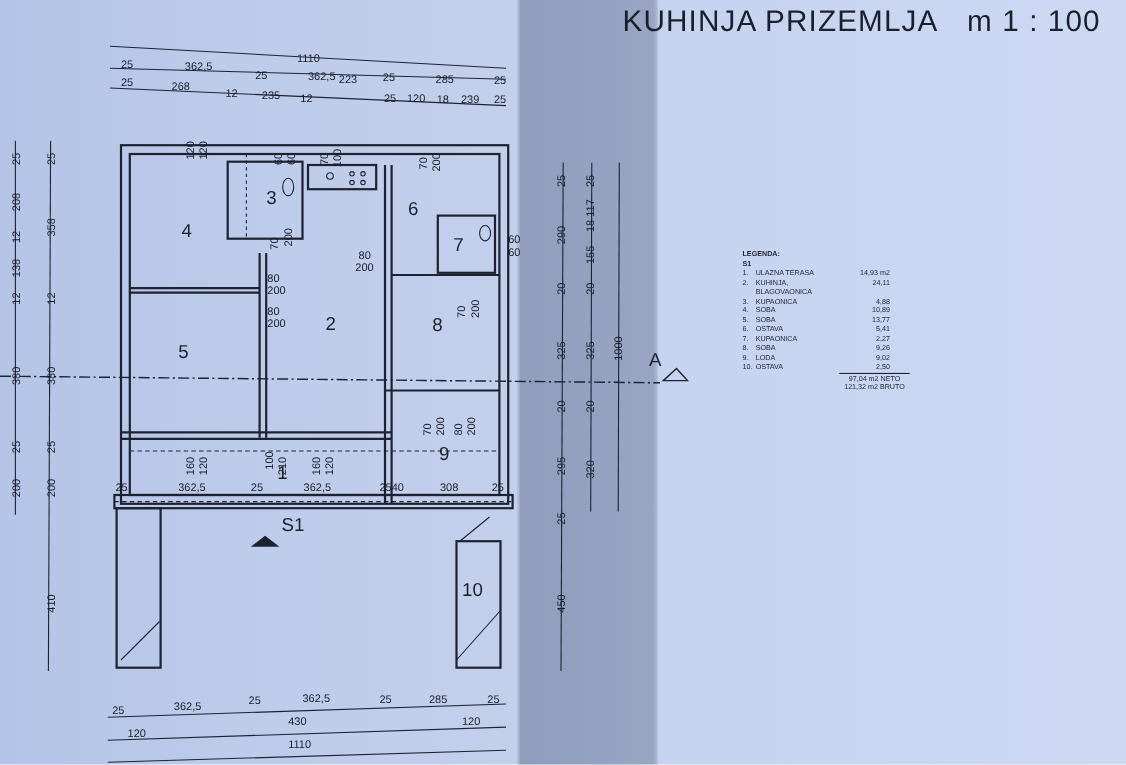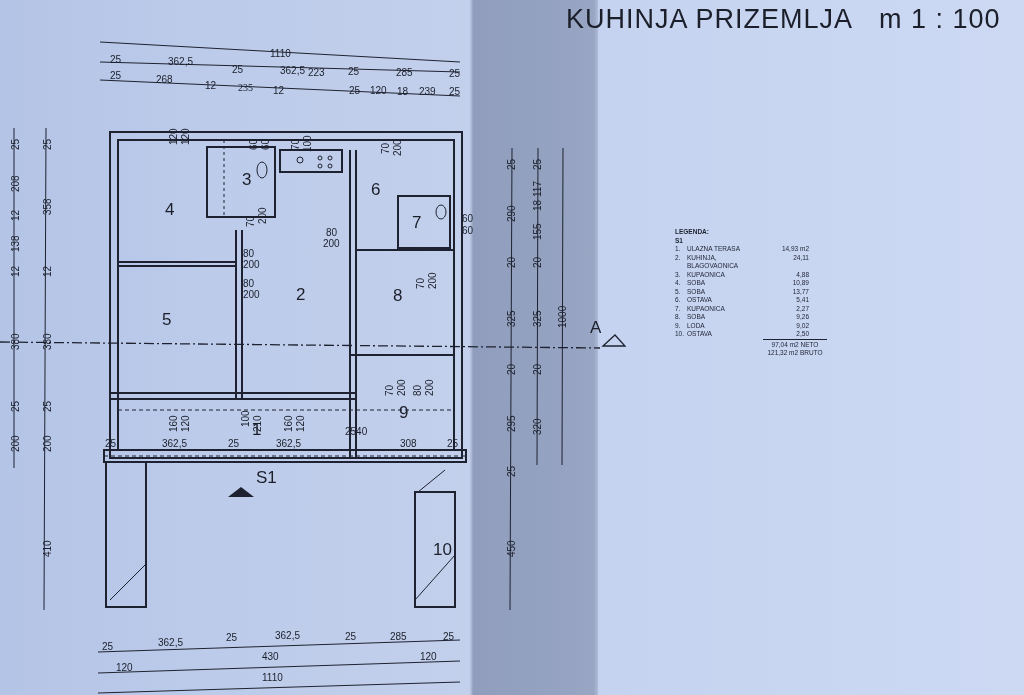--- a/index.html
+++ b/index.html
@@ -104,35 +104,35 @@
 <div id="rooms">
     <div class="room-label" style="left: 252px; top: 420px;">1</div>
     <div class="room-label" style="left: 296px; top: 285px;">2</div>
     <div class="room-label" style="left: 242px; top: 170px;">3</div>
     <div class="room-label" style="left: 165px; top: 200px;">4</div>
     <div class="room-label" style="left: 162px; top: 310px;">5</div>
     <div class="room-label" style="left: 371px; top: 180px;">6</div>
     <div class="room-label" style="left: 412px; top: 213px;">7</div>
     <div class="room-label" style="left: 393px; top: 286px;">8</div>
     <div class="room-label" style="left: 399px; top: 403px;">9</div>
-    <div class="room-label" style="left: 433px; top: 527px; margin-top: 13px;">10</div>
+    <div class="room-label" style="left: 420px; top: 527px;">10</div>
   </div>
 <div id="dims">
     <div class="dim" style="left: 270px; top: 48px;">1110</div>
     <div class="dim" style="left: 110px; top: 54px;">25</div>
     <div class="dim" style="left: 168px; top: 56px;">362,5</div>
     <div class="dim" style="left: 232px; top: 64px;">25</div>
     <div class="dim" style="left: 280px; top: 65px;">362,5</div>
     <div class="dim" style="left: 348px; top: 66px;">25</div>
     <div class="dim" style="left: 396px; top: 67px;">285</div>
     <div class="dim" style="left: 449px; top: 68px;">25</div>
     <div class="dim" style="left: 110px; top: 70px;">25</div>
     <div class="dim" style="left: 156px; top: 74px;">268</div>
     <div class="dim" style="left: 205px; top: 80px;">12</div>
-    <div class="dim" style="left: 238px; top: 82px; font-family: Liberation Serif, serif;">235</div>
+    <div class="dim" style="left: 238px; top: 82px;">235</div>
     <div class="dim" style="left: 273px; top: 85px;">12</div>
     <div class="dim" style="left: 308px; top: 67px;">223</div>
     <div class="dim" style="left: 349px; top: 85px;">25</div>
     <div class="dim" style="left: 370px; top: 85px;">120</div>
     <div class="dim" style="left: 397px; top: 86px;">18</div>
     <div class="dim" style="left: 419px; top: 86px;">239</div>
     <div class="dim" style="left: 449px; top: 86px;">25</div>
     <div class="dim v" style="left: 10px; top: 150px;">25</div>
     <div class="dim v" style="left: 10px; top: 192px;">208</div>
     <div class="dim v" style="left: 10px; top: 221px;">12</div>
@@ -192,21 +192,21 @@
     <div class="dim v" style="left: 168px; top: 432px;">160</div>
     <div class="dim v" style="left: 180px; top: 432px;">120</div>
     <div class="dim v" style="left: 240px; top: 427px;">100</div>
     <div class="dim v" style="left: 252px; top: 432px;">210</div>
     <div class="dim v" style="left: 283px; top: 432px;">160</div>
     <div class="dim v" style="left: 295px; top: 432px;">120</div>
     <div class="dim" style="left: 105px; top: 438px;">25</div>
     <div class="dim" style="left: 162px; top: 438px;">362,5</div>
     <div class="dim" style="left: 228px; top: 438px;">25</div>
     <div class="dim" style="left: 276px; top: 438px;">362,5</div>
-    <div class="dim" style="left: 345px; top: 426px;">2540</div>
+    <div class="dim" style="left: 345px; top: 438px;">2540</div>
     <div class="dim" style="left: 400px; top: 438px;">308</div>
     <div class="dim" style="left: 447px; top: 438px;">25</div>
     <div class="dim" style="left: 102px; top: 641px;">25</div>
     <div class="dim" style="left: 158px; top: 637px;">362,5</div>
     <div class="dim" style="left: 226px; top: 632px;">25</div>
     <div class="dim" style="left: 275px; top: 630px;">362,5</div>
     <div class="dim" style="left: 345px; top: 631px;">25</div>
     <div class="dim" style="left: 390px; top: 631px;">285</div>
     <div class="dim" style="left: 443px; top: 631px;">25</div>
     <div class="dim" style="left: 116px; top: 662px;">120</div>

